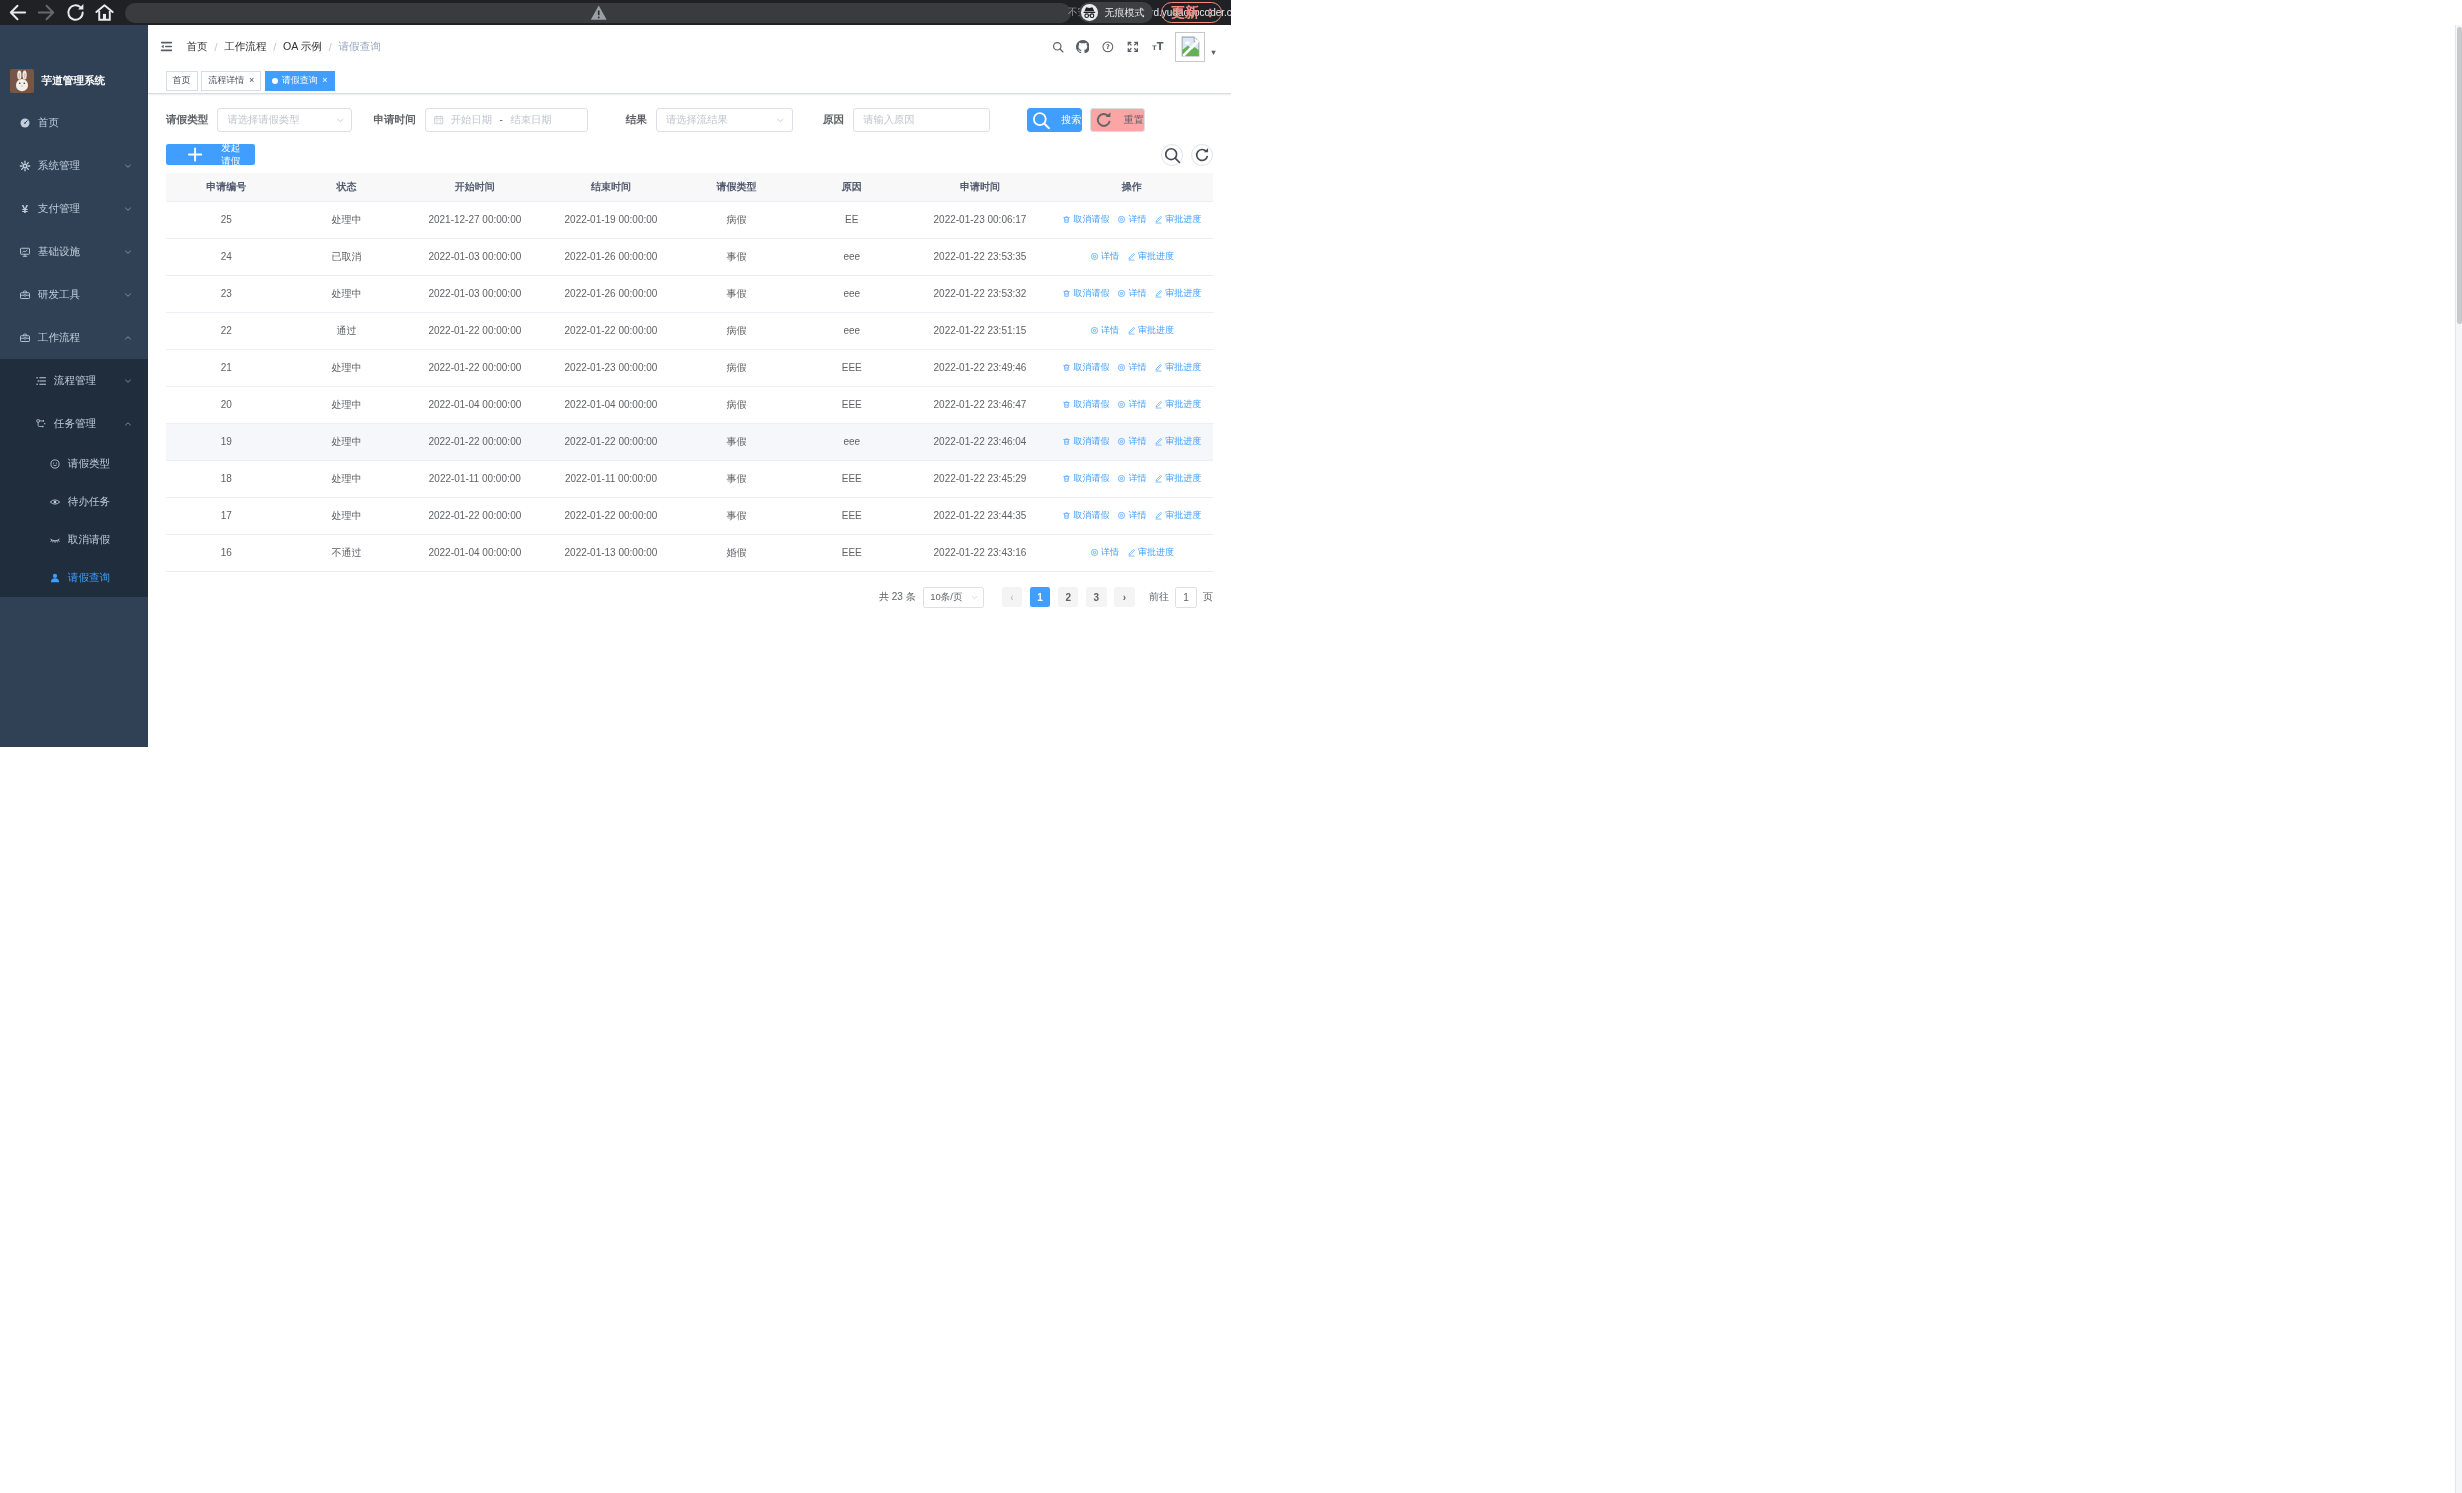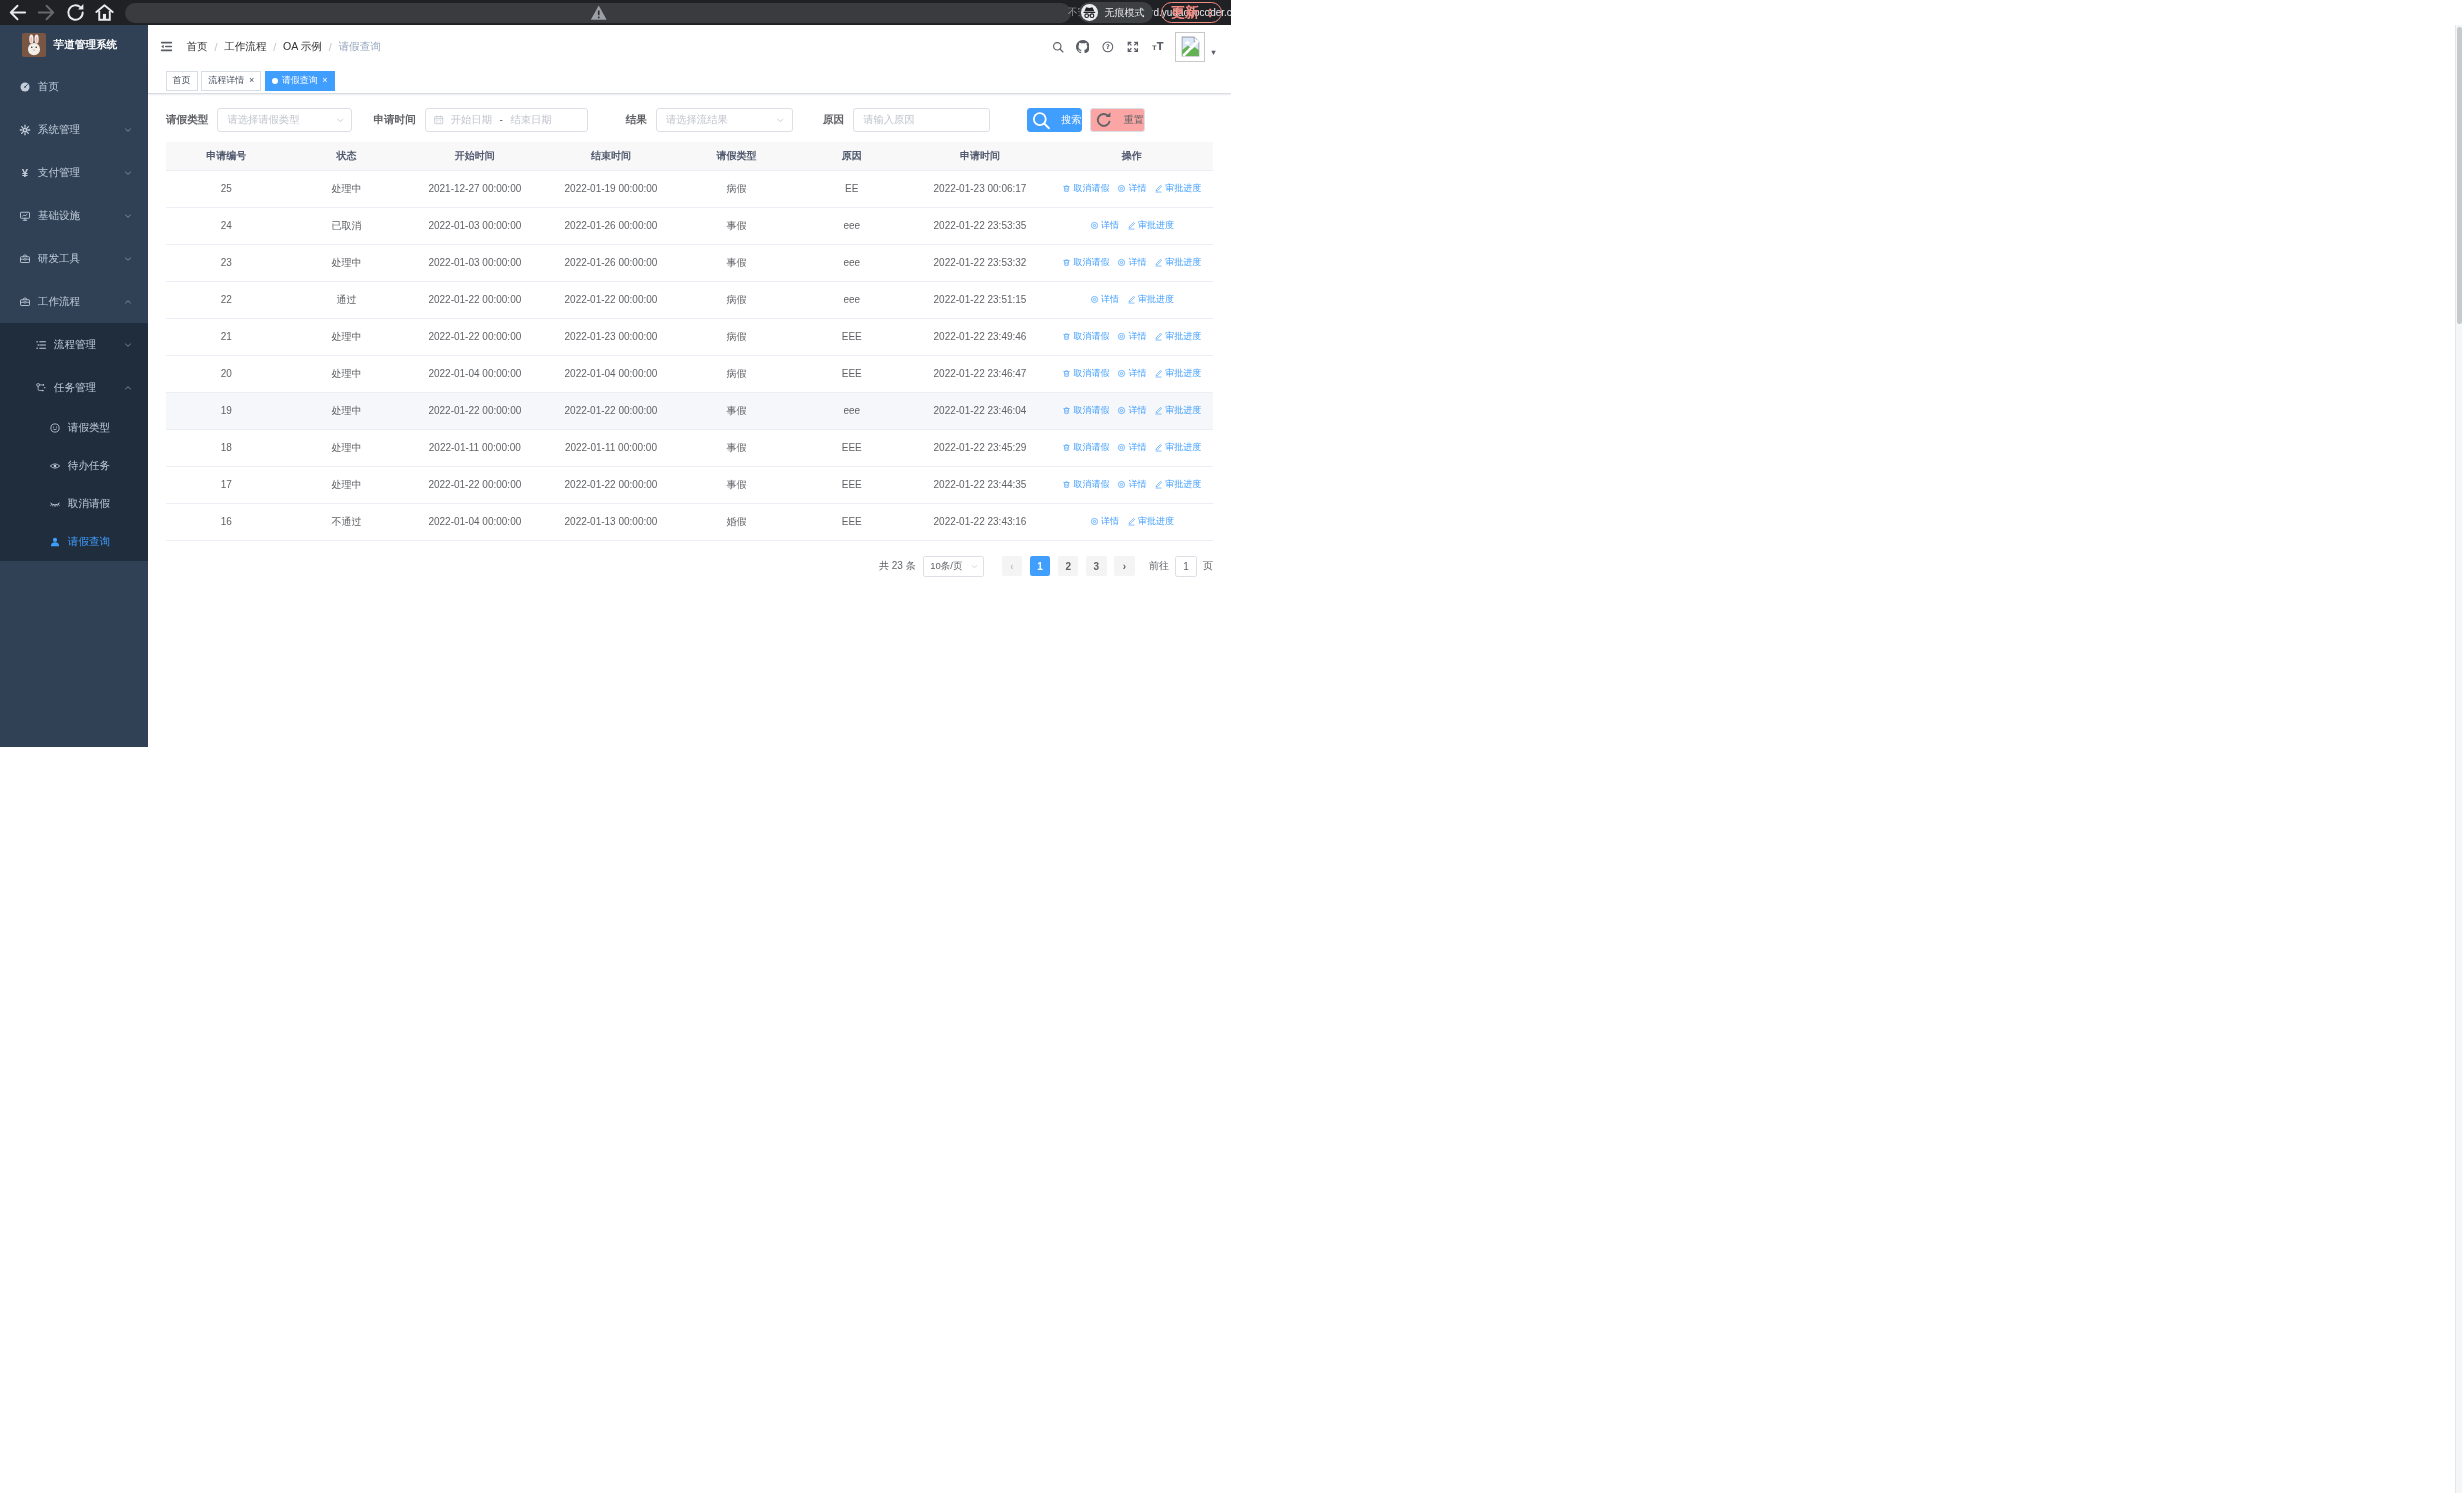--- a/index.html
+++ b/index.html
@@ -30,21 +30,21 @@
   .update-pill { height:21px; border-radius:10.6px; border:1.5px solid #f28b82; color:#f28b82; display:flex;
     align-items:center; padding:0 5.3px 0 9px; flex:0 0 auto; cursor:pointer; }
   .update-label { font-size:14px; font-weight:600; }
   .dots { font-size:11.4px; font-weight:700; margin-left:5.3px; letter-spacing:0; }
 
   
   .app { display:flex; height:722px; }
 
   
   .sidebar { width:148px; background:#304156; flex:0 0 auto; overflow:hidden; }
-  .logo-row { height:40px; display:flex; align-items:center; padding-left:22px; cursor:pointer; }
+  .logo-row { height:40px; display:flex; align-items:center; padding-left:10px; cursor:pointer;margin-top:36px; }
   .logo-img { width:24px; height:24px; border-radius:2.3px; overflow:hidden; flex:0 0 auto; }
   .logo-img svg { width:24px; height:24px; display:block; }
   .logo-title { color:#fff; font-size:10.6px; font-weight:700; margin-left:7.6px; white-space:nowrap; }
   .mitem { display:flex; align-items:center; color:#bfcbd9; font-size:10.6px; cursor:pointer; position:relative; }
   .mitem.l0 { height:43px; padding-left:19px; }
   .mitem.l1 { height:43px; padding-left:35px; }
   .mitem.l2 { height:38px; padding-left:49px; }
   .micon { width:12px; height:12px; margin-right:6.8px; color:#c3cdda; display:flex; align-items:center; justify-content:center; flex:0 0 auto; }
   .micon svg { width:12px; height:12px; }
   .mlabel { white-space:nowrap; }
@@ -534,20 +534,48 @@
           <span style="width: 100%; height: 100%; display: inline-flex; margin-right: 3.8px;">
               <svg viewBox="0 0 24 24" xmlns="http://www.w3.org/2000/svg" style="width:100%;height:100%;display:block" fill="none">
                 <path d="M18.5 13a6.5 6.5 0 1 1-1.4-5.2" stroke="currentColor" stroke-width="2"></path>
                 <path d="M19.3 3.6v5h-5z" fill="currentColor"></path>
               </svg>
             </span>
           <span>重置</span>
         </div>
       </div>
 
+      <div class="toolbar-row">
+        <div class="btn-create">
+          <span style="width: 100%; height: 100%; display: inline-flex; margin-right: 3.8px;">
+              <svg viewBox="0 0 24 24" xmlns="http://www.w3.org/2000/svg" style="width:100%;height:100%;display:block" fill="none">
+                <path d="M12 5v14M5 12h14" stroke="currentColor" stroke-width="2.2" stroke-linecap="round"></path>
+              </svg>
+            </span>
+          <span>发起请假</span>
+        </div>
+        <div class="circ-group">
+          <div class="circ">
+              <span style="display: inline-flex; width: 100%; height: 100%;">
+                <svg viewBox="0 0 24 24" xmlns="http://www.w3.org/2000/svg" style="width:100%;height:100%;display:block" fill="none">
+                  <circle cx="11" cy="11" r="6.5" stroke="currentColor" stroke-width="2"></circle>
+                  <path d="M15.8 15.8 21 21" stroke="currentColor" stroke-width="2" stroke-linecap="round"></path>
+                </svg>
+              </span>
+            </div>
+          <div class="circ">
+              <span style="display: inline-flex; width: 100%; height: 100%;">
+                <svg viewBox="0 0 24 24" xmlns="http://www.w3.org/2000/svg" style="width:100%;height:100%;display:block" fill="none">
+                  <path d="M18.5 13a6.5 6.5 0 1 1-1.4-5.2" stroke="currentColor" stroke-width="2"></path>
+                  <path d="M19.3 3.6v5h-5z" fill="currentColor"></path>
+                </svg>
+              </span>
+            </div>
+        </div>
+      </div>
 
       <table>
         <colgroup>
           <col style="width:11.5%">
             <col style="width:11.5%">
             <col style="width:13%">
             <col style="width:13%">
           <col style="width:11%">
             <col style="width:11%">
             <col style="width:13.5%">

